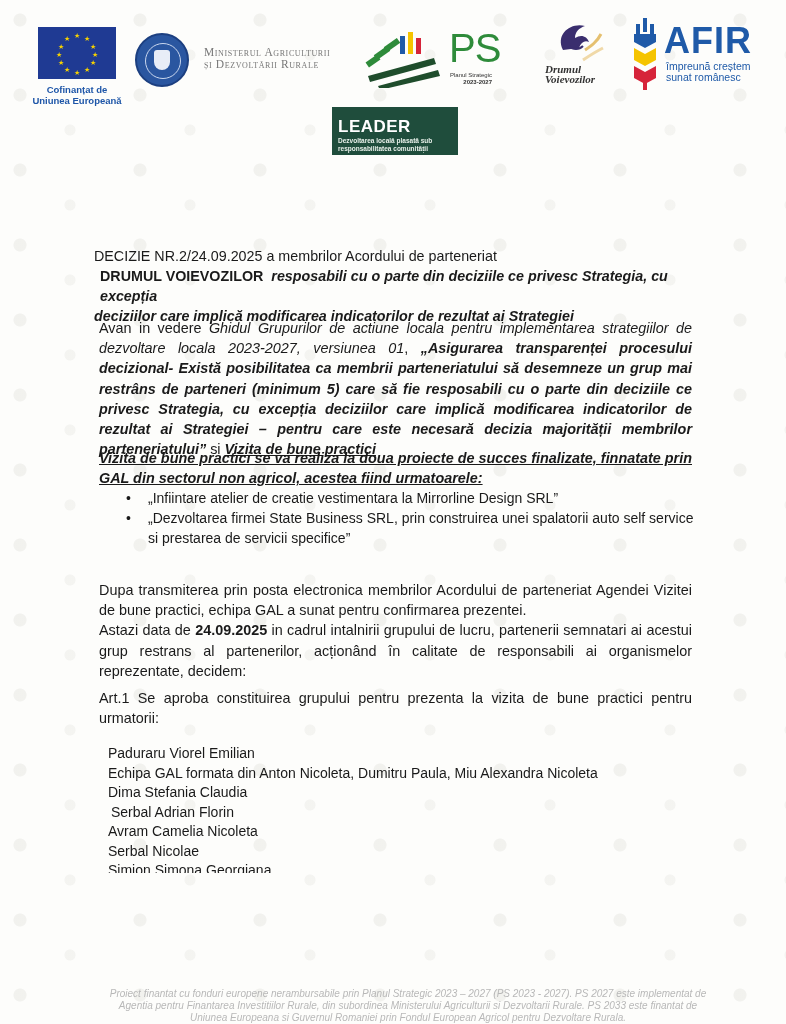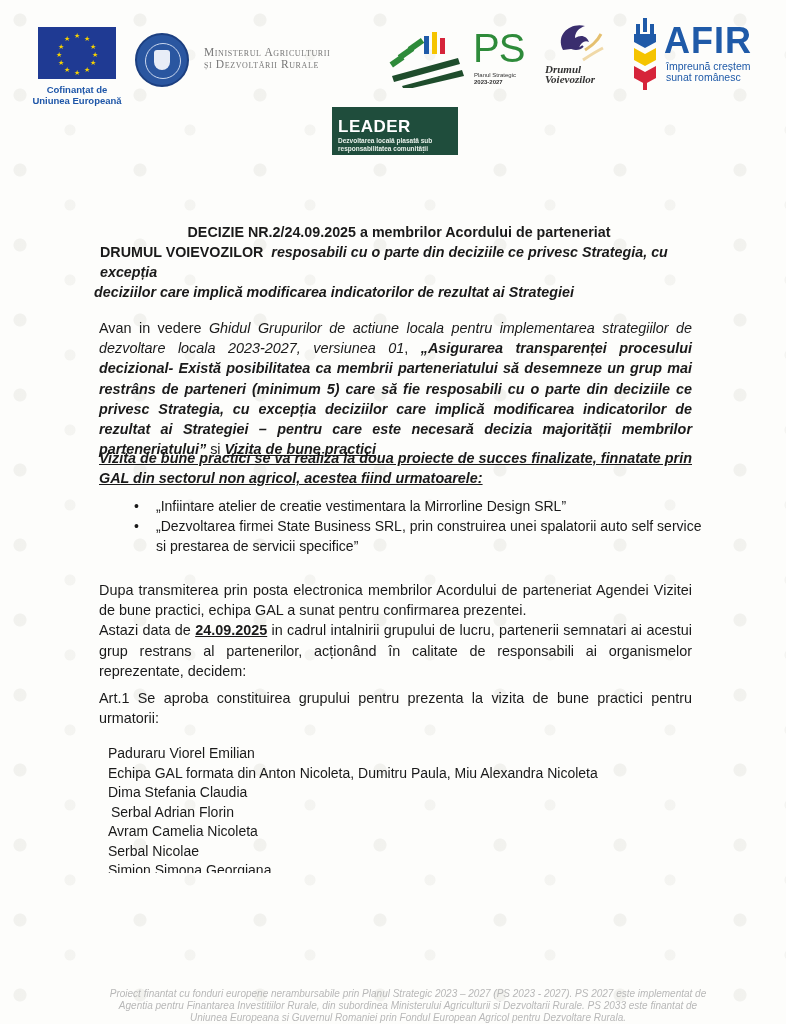--- a/index.html
+++ b/index.html
@@ -22,54 +22,54 @@
     .eu-flag { width: 78px; height: 52px; background: #1f3a93; position: relative; }
     .eu-star { position: absolute; color: #f5d100; font-size: 7px; line-height: 7px; }
     .eu-caption { font-size: 9.5px; font-weight: bold; color: #1e56a8; text-align: center; line-height: 11px; margin-top: 5px; white-space: nowrap; margin-left: -6px; width: 90px; }
     .gov-seal {
       position: absolute; left: 135px; top: 33px; width: 54px; height: 54px; border-radius: 50%;
       background: #2a56a0; border: 2px solid #1c3f80; box-sizing: border-box;
     }
     .gov-seal .inner { position: absolute; left: 8px; top: 8px; width: 34px; height: 34px; border-radius: 50%; border: 1px solid #c9d6ee; }
     .gov-seal .eagle { position: absolute; left: 17px; top: 15px; width: 16px; height: 20px; background: #e8edf7; border-radius: 3px 3px 8px 8px; }
     .ministry { position: absolute; left: 204px; top: 46px; font-family: "Liberation Serif", serif; font-size: 11.5px; color: #777; letter-spacing: 0.6px; line-height: 12px; font-variant: small-caps; }
-    .ps-logo { position: absolute; left: 388px; top: 28px; width: 140px; height: 65px; }
+    .ps-logo { position: absolute; left: 364px; top: 28px; width: 140px; height: 65px; text-align: right; }
     .ps-stripes { position: absolute; left: 0; top: 0; width: 80px; height: 60px; }
     .ps-letters { position: absolute; left: 85px; top: -2px; font-size: 40px; color: #2e8b3a; font-weight: normal; letter-spacing: -1px; }
     .ps-caption { position: absolute; left: 86px; top: 44px; font-size: 6px; color: #333; line-height: 7px; white-space: nowrap; }
     .drumul-logo { position: absolute; left: 545px; top: 20px; width: 70px; height: 70px; }
     .drumul-text { position: absolute; left: 0; top: 44px; font-family: "Liberation Serif", serif; font-style: italic; font-weight: bold; font-size: 11px; line-height: 10px; color: #333; }
     .afir-logo { position: absolute; left: 630px; top: 18px; width: 140px; height: 75px; }
     .afir-word { position: absolute; left: 34px; top: 2px; font-size: 36px; font-weight: bold; color: #1f5aa8; letter-spacing: 1px; }
     .afir-tag { position: absolute; left: 36px; top: 43px; font-size: 10.5px; color: #1f5aa8; line-height: 11px; }
     .leader-box { position: absolute; left: 332px; top: 107px; width: 126px; height: 48px; background: #1f4d3c; color: #fff; }
     .leader-title { font-size: 17px; font-weight: bold; padding: 10px 0 0 6px; letter-spacing: 0.5px; }
     .leader-sub { font-size: 6.5px; font-weight: bold; line-height: 8px; padding-left: 6px; color: #e8f0ea; }
 
     
     .doc { position: absolute; left: 0; top: 0; width: 786px; }
     .title-block { position: absolute; left: 94px; top: 222px; width: 610px; font-size: 14.3px; line-height: 20px; }
-    .title-line1 { text-align: center; font-weight: bold; }
+    .title-line1 { font-weight: normal; margin-top: 24px; }
     .title-line2 { padding-left: 6px; }
     .title-line2 b { font-weight: bold; }
     .title-line2 i, .title-line3 { font-style: italic; font-weight: bold; }
 
     .para { position: absolute; left: 99px; width: 593px; font-size: 14.4px; line-height: 20.2px; text-align: justify; }
     .para i { font-style: italic; }
     .para .bi { font-weight: bold; font-style: italic; }
     .para .u { text-decoration: underline; font-weight: bold; font-style: italic; }
 
     .p1 { top: 318px; }
     .p2 { top: 448px; font-weight: bold; font-style: italic; text-decoration: underline; }
-    .bullets { position: absolute; left: 126px; top: 488px; width: 570px; font-size: 14px; line-height: 20px; margin: 8px; padding: 0; list-style: none; }
+    .bullets { position: absolute; left: 126px; top: 488px; width: 570px; font-size: 14px; line-height: 20px; margin: 0; padding: 0; list-style: none; }
     .bullets li { position: relative; padding-left: 22px; }
     .bullets li::before { content: "\2022"; position: absolute; left: 0; top: 0; }
 
     .p3 { top: 580px; }
-    .p3 b { font-weight: bold; text-decoration: underline; }
+    .p3 b { font-weight: bold; }
     .p4 { top: 688px; }
     .names { position: absolute; left: 108px; top: 744px; font-size: 14px; line-height: 19.5px; margin: 0; padding: 0; list-style: none; }
     .names li.indent { padding-left: 3px; }
     .names li:last-child { height: 12px; overflow: hidden; }
 
     .footer { position: absolute; left: 108px; top: 988px; width: 600px; font-size: 10px; font-style: italic; color: #b8b8b8; text-align: center; line-height: 12px; }
   </style>
 </head>
 <body>
 

